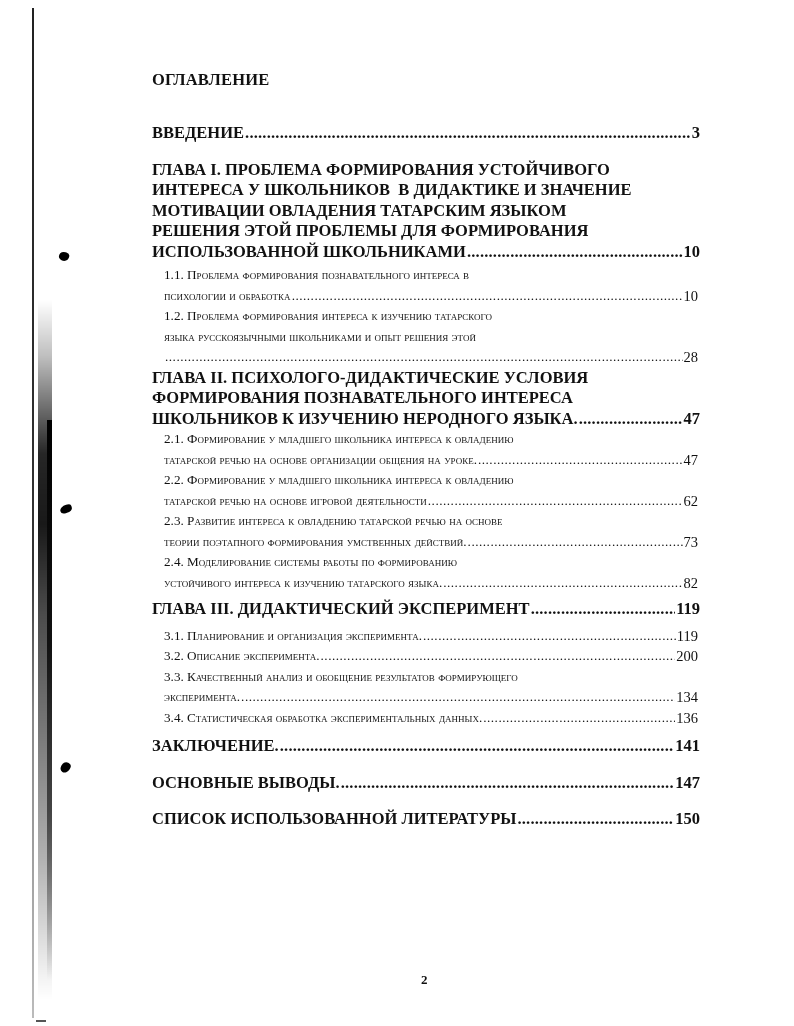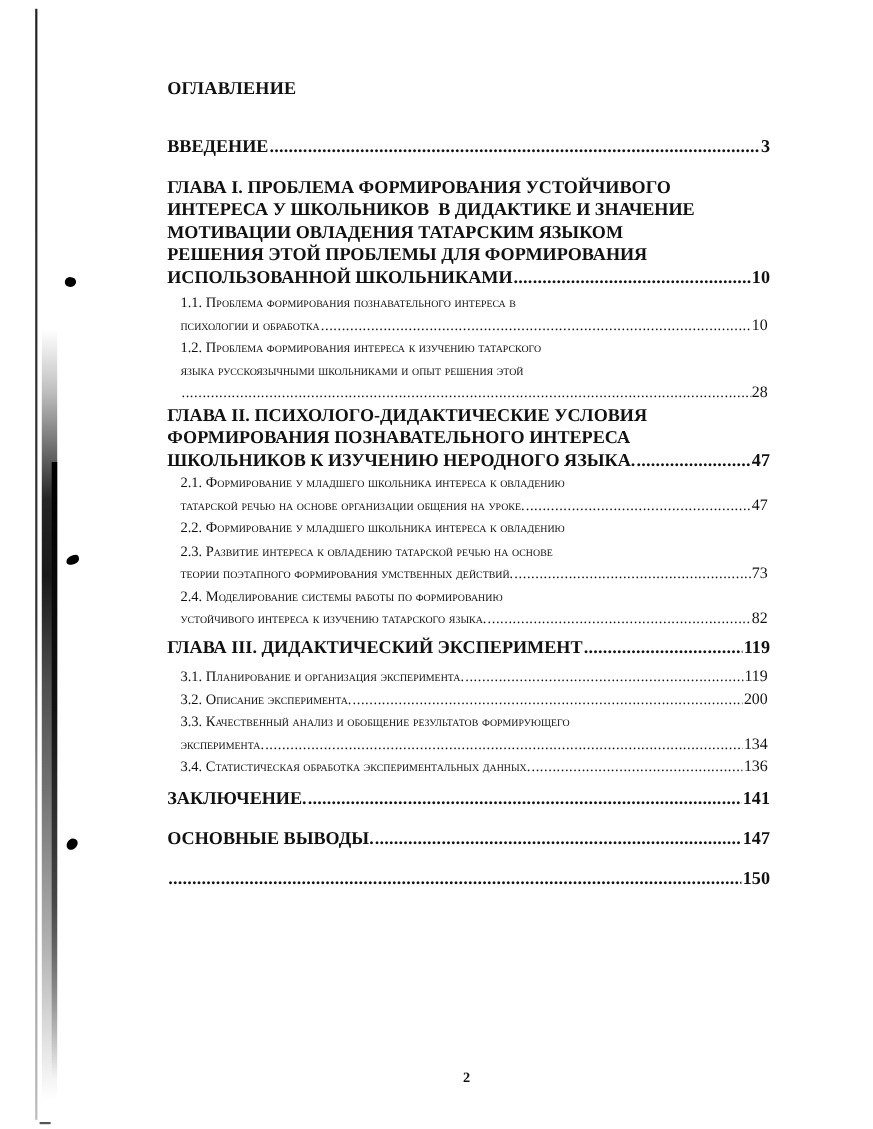--- a/index.html
+++ b/index.html
@@ -199,20 +199,25 @@
     <span class="entry-text">2.1. Формирование у младшего школьника интереса к овладению</span>
     <div class="last-line">
       <span class="txt">татарской речью на основе организации общения на уроке.</span>
       <span class="dots"></span>
       <span class="page">47</span>
     </div>
   </div>
 
   <div class="entry entry-sub">
     <span class="entry-text">2.2. Формирование у младшего школьника интереса к овладению</span>
+    <div class="last-line">
+      <span class="txt">татарской речью на основе игровой деятельности</span>
+      <span class="dots"></span>
+      <span class="page">62</span>
+    </div>
   </div>
 
   <div class="entry entry-sub">
     <span class="entry-text">2.3. Развитие интереса к овладению татарской речью на основе</span>
     <div class="last-line">
       <span class="txt">теории поэтапного формирования умственных действий.</span>
       <span class="dots"></span>
       <span class="page">73</span>
     </div>
   </div>
@@ -278,19 +283,20 @@
   <div class="entry entry-main" style="margin-top:16px;">
     <div class="last-line">
       <span class="txt">ОСНОВНЫЕ ВЫВОДЫ.</span>
       <span class="dots"></span>
       <span class="page">147</span>
     </div>
   </div>
 
   <div class="entry entry-main" style="margin-top:16px;">
     <div class="last-line">
+      <span class="txt">СПИСОК ИСПОЛЬЗОВАННОЙ ЛИТЕРАТУРЫ</span>
       <span class="dots"></span>
       <span class="page">150</span>
     </div>
   </div>
 </div>
 
 <div class="page-number">2</div>
 
 </body></html>

